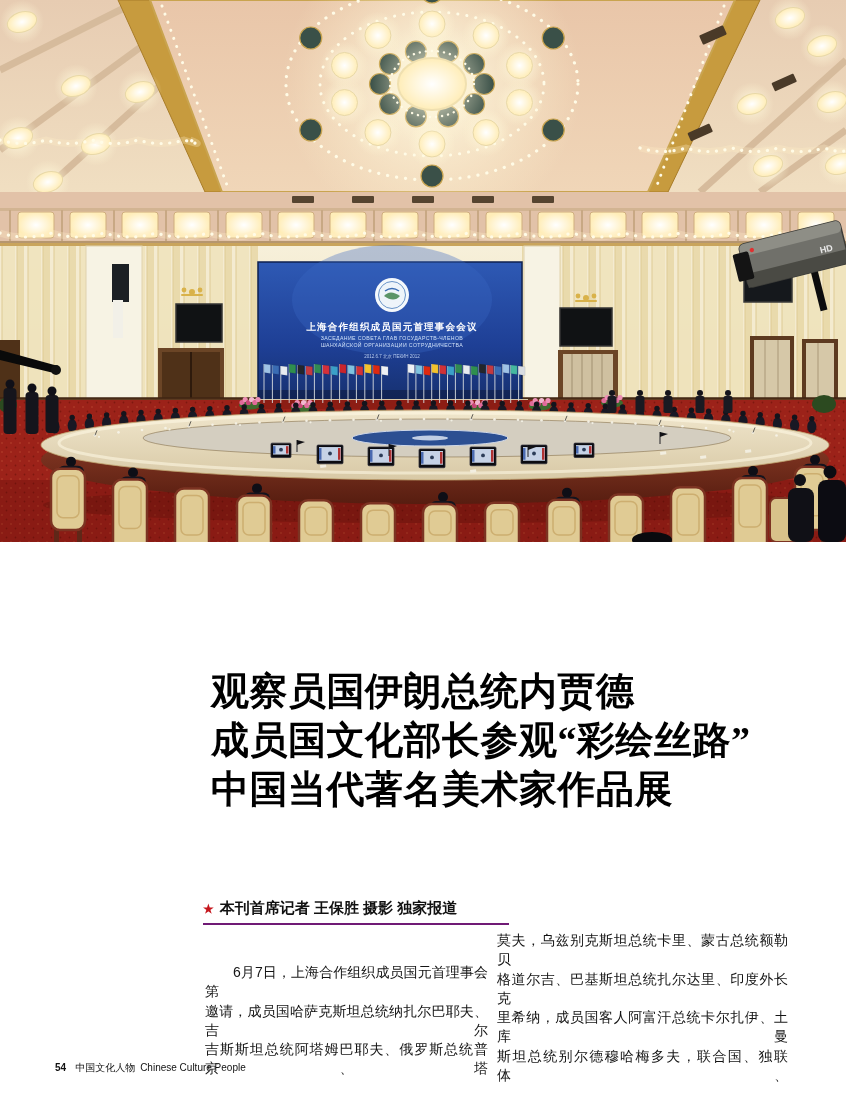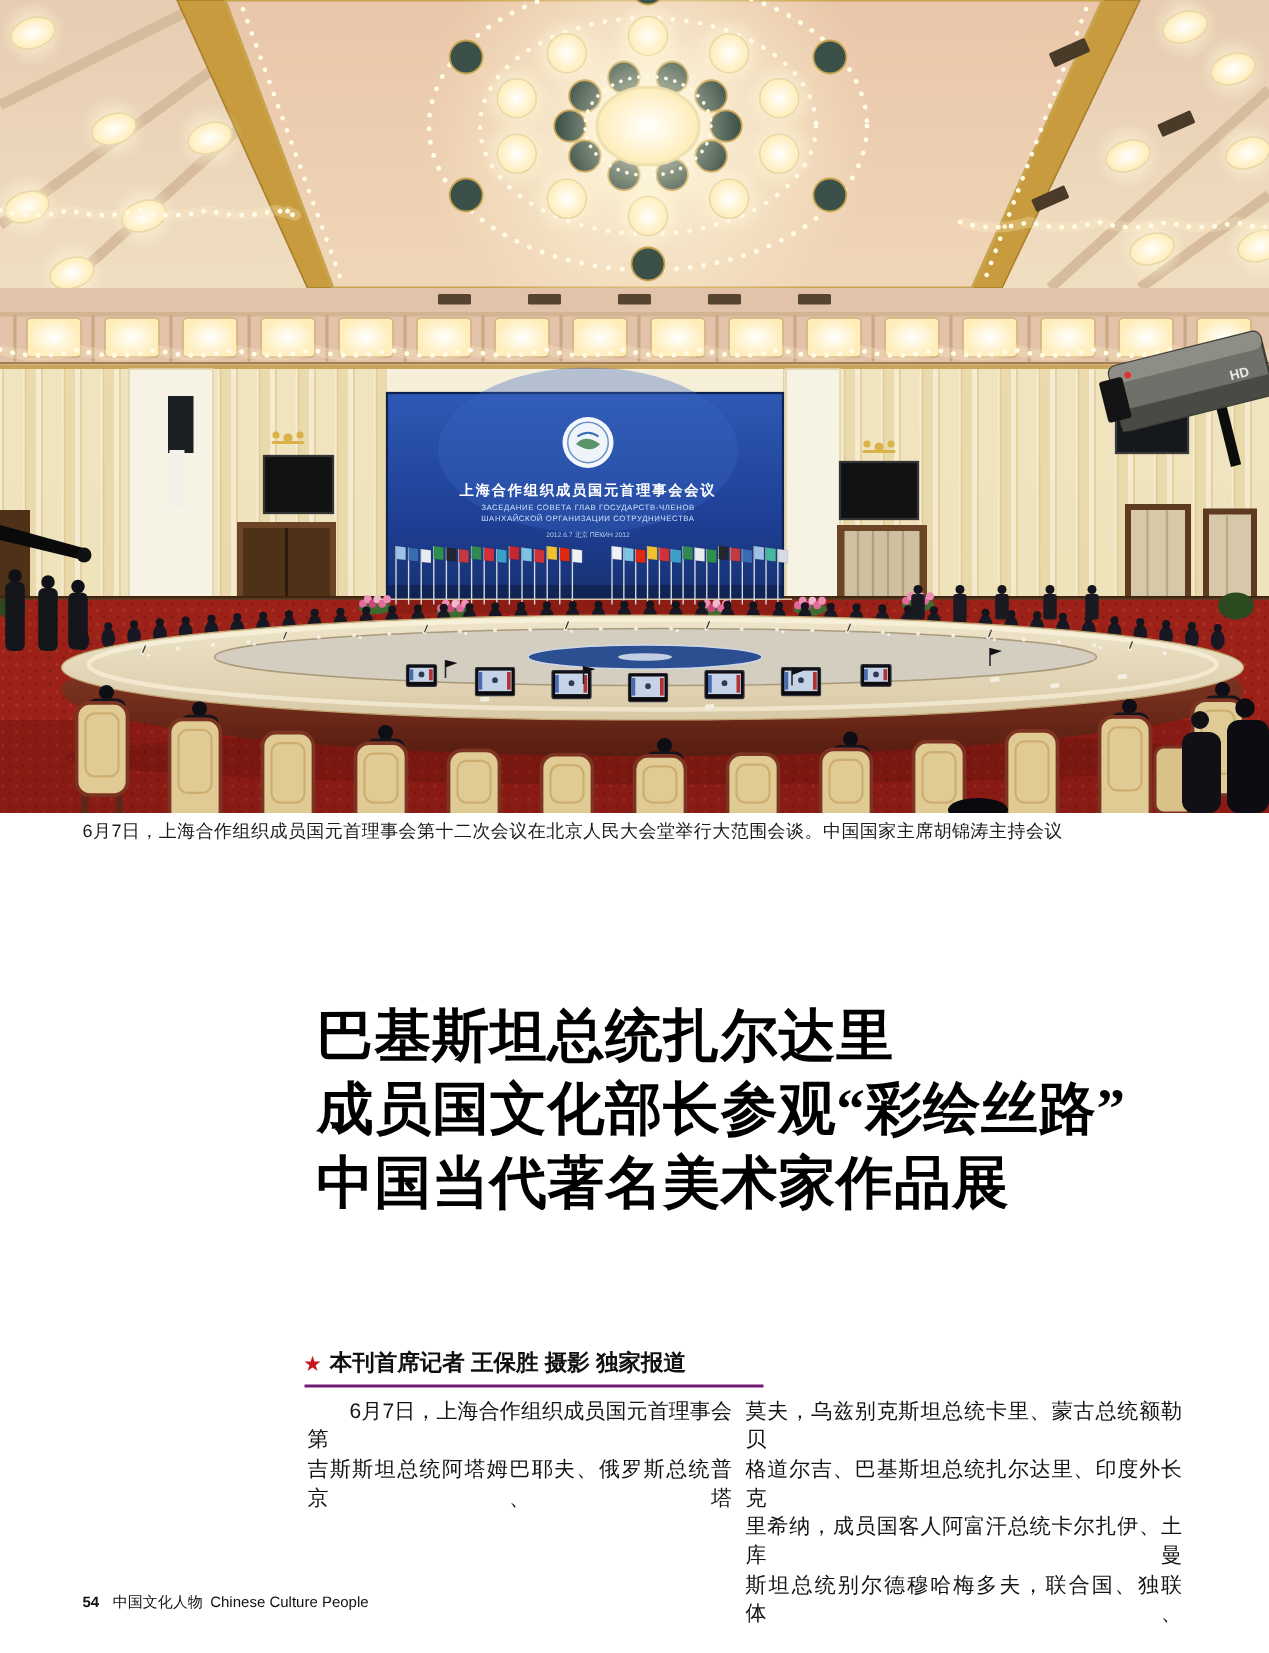--- a/index.html
+++ b/index.html
@@ -24,21 +24,21 @@
     border-bottom:2px solid #701a75; padding-bottom:5px;
     font-size:15px; font-weight:bold; color:#111; white-space:nowrap;
   }
   .byline .star { color:#c5161d; font-size:12px; margin-right:6px; }
   .bodytext {
     position:absolute; left:205px; top:931px; display:flex; gap:9px;
     font-size:14px; line-height:19.3px; color:#141414;
   }
   .col1 { width:283px; } .col2 { width:291px; }
   .bl { text-align:justify; text-align-last:justify; }
-  .bl.indent { text-indent:28px; }
+  .bl.indent { text-indent:28px;margin-top:32px; }
   .footer {
     position:absolute; left:55px; top:1061px; font-size:10px; color:#111; white-space:nowrap;
   }
   .footer .num { font-weight:bold; margin-right:9px; }
   .footer .en { margin-left:5px; }
 </style>
 </head>
 <body>
 
 <div class="page">
@@ -709,35 +709,35 @@
       <rect x="770" y="498" width="26" height="44" rx="6" fill="#d8c28a" stroke="#7c3322" stroke-width="2"></rect>
       <circle cx="800" cy="480" r="6" fill="#101016"></circle>
           <rect x="788" y="488" width="26" height="54" rx="8" fill="#101016"></rect>
       <circle cx="830" cy="472" r="6.5" fill="#0c0c12"></circle>
           <rect x="818" y="480" width="28" height="62" rx="8" fill="#0c0c12"></rect>
       <ellipse cx="652" cy="540" rx="20" ry="8" fill="#0a0a0e"></ellipse>
     </g>
   </svg>
   </div>
 
-  <div class="caption">6月7日，上海合作组织成员国元首理事会第十二次会议在北京人民大会堂举行大范围会谈。中国国家主席胡锦涛主持会议</div>
 
   <div class="headline">
-    <div>巴基斯坦总统扎尔达里</div>
+    <div>观察员国伊朗总统内贾德</div>
     <div>成员国文化部长参观“彩绘丝路”</div>
     <div>中国当代著名美术家作品展</div>
   </div>
 
   <div class="byline">
     <span class="star">★</span><span>本刊首席记者 王保胜 摄影 独家报道</span>
   </div>
 
   <div class="bodytext">
     <div class="col1">
       <div class="bl indent">6月7日，上海合作组织成员国元首理事会第</div>
+      <div class="bl">邀请，成员国哈萨克斯坦总统纳扎尔巴耶夫、吉尔</div>
       <div class="bl">吉斯斯坦总统阿塔姆巴耶夫、俄罗斯总统普京、塔</div>
     </div>
     <div class="col2">
       <div class="bl">莫夫，乌兹别克斯坦总统卡里、蒙古总统额勒贝</div>
       <div class="bl">格道尔吉、巴基斯坦总统扎尔达里、印度外长克</div>
       <div class="bl">里希纳，成员国客人阿富汗总统卡尔扎伊、土库曼</div>
       <div class="bl">斯坦总统别尔德穆哈梅多夫，联合国、独联体、</div>
     </div>
   </div>
 

